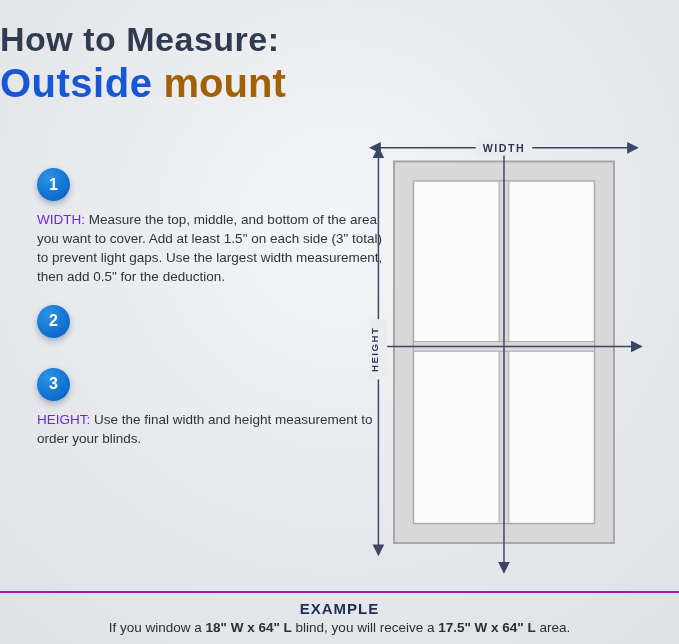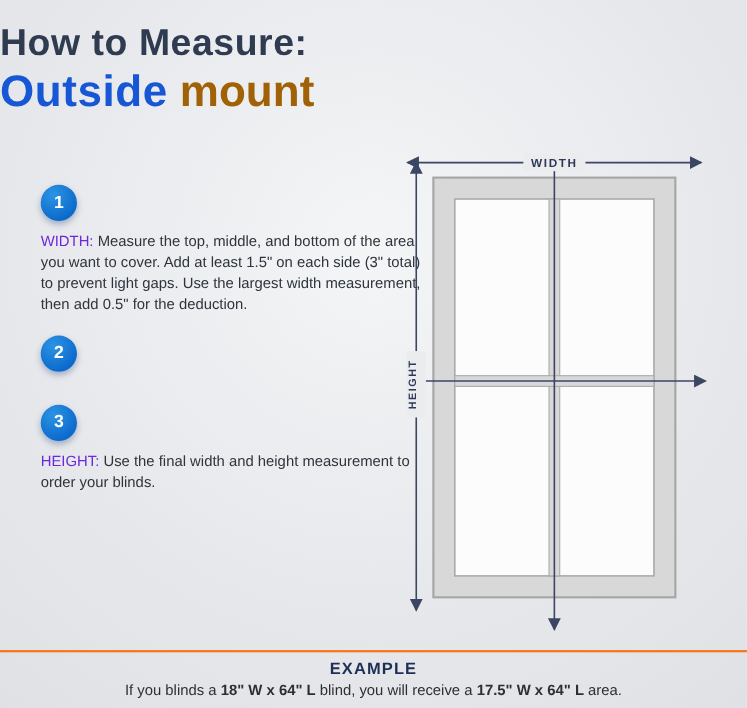--- a/index.html
+++ b/index.html
@@ -27,21 +27,21 @@
     display:flex; align-items:center; justify-content:center;
     margin-bottom:9px;
   }
   .step-text { font-size:13.5px; line-height:1.42; color:#2e343c; }
   .step-text strong { font-weight:400; color:#6d28d9; }
 
   .diagram { position:absolute; left:357px; top:132px; width:292px; height:458px; }
 
   .example {
     position:absolute; left:0; right:0; bottom:0;
-    border-top:2px solid #f97316;
+    border-top:2px solid #a21caf;
     text-align:center;
     padding:7px 8px 9px;
   }
   .example-heading { font-size:15px; font-weight:800; color:#1e2f55; letter-spacing:1px; margin-bottom:3px; }
   .example-text { font-size:13.5px; color:#2b2f36; }
   .example-text strong { font-weight:700; }
 </style>
 </head>
 <body>
 
@@ -86,14 +86,14 @@
     <text x="151" y="20" text-anchor="middle" font-size="11" font-weight="700" letter-spacing="1.5" fill="#2c3a57">WIDTH</text>
 
     <line x1="22" y1="16" x2="22" y2="434" stroke="#3a4663" stroke-width="1.5" marker-start="url(#arr)" marker-end="url(#arr)"></line>
     <rect x="13" y="192" width="18" height="62" fill="#ebecee"></rect>
     <text x="22" y="223" text-anchor="middle" font-size="10" font-weight="700" letter-spacing="1.5" fill="#2c3a57" transform="rotate(-90 22 223)">HEIGHT</text>
   </svg>
 </div>
 
 <div class="example">
   <div class="example-heading">EXAMPLE</div>
-  <div class="example-text"><span>If you blinds a </span><strong>18" W x 64" L</strong><span> blind, you will receive a </span><strong>17.5" W x 64" L</strong><span> area.</span></div>
+  <div class="example-text"><span>If you window a </span><strong>18" W x 64" L</strong><span> blind, you will receive a </span><strong>17.5" W x 64" L</strong><span> area.</span></div>
 </div>
 
 </body></html>

